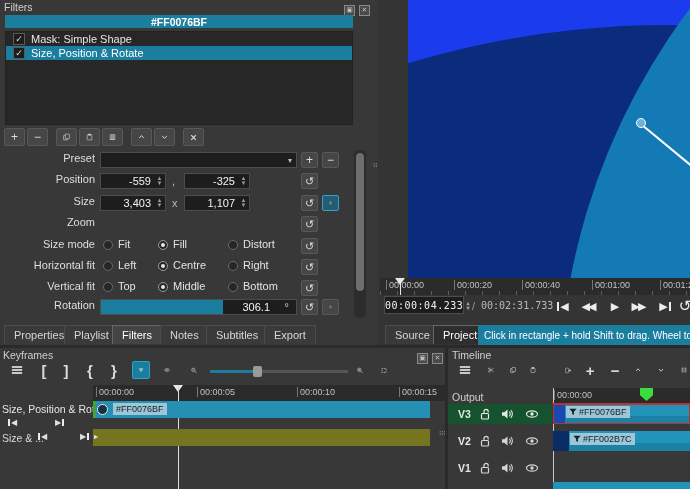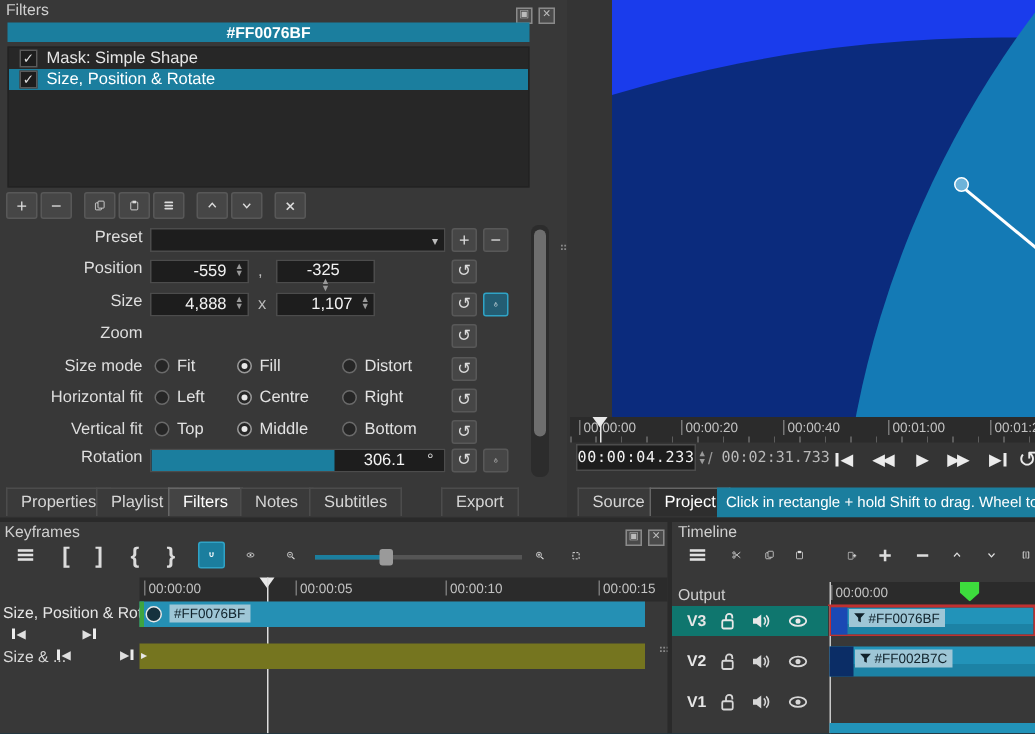--- a/index.html
+++ b/index.html
@@ -145,33 +145,33 @@
           </button>
       </div>
 
       <div class="abs" style="left:0;top:173px;width:352px;height:17px;">
         <span class="rowlbl">Position</span>
         <div class="spin" style="left:100px;width:66px;">
           <span class="val">-559</span>
             <span class="arrows">▲<br>▼</span>
         </div>
         <span class="abs" style="left:172px;top:2px;color:#bbb;">,</span>
-        <div class="spin" style="left:184px;width:66px;flex-direction:column;">
+        <div class="spin" style="left:184px;width:66px;">
           <span class="val">-325</span>
             <span class="arrows">▲<br>▼</span>
         </div>
         <button class="btn" style="left:301px;width:17px;height:16px;">
             <span class="glyph" style="font-size:11px;">↺</span>
           </button>
       </div>
 
       <div class="abs" style="left:0;top:195px;width:352px;height:17px;">
         <span class="rowlbl">Size</span>
         <div class="spin" style="left:100px;width:66px;">
-          <span class="val">4,888</span>
+          <span class="val">3,403</span>
             <span class="arrows">▲<br>▼</span>
         </div>
         <span class="abs" style="left:172px;top:2px;color:#bbb;">x</span>
         <div class="spin" style="left:184px;width:66px;">
           <span class="val">1,107</span>
             <span class="arrows">▲<br>▼</span>
         </div>
         <button class="btn" style="left:301px;width:17px;height:16px;">
             <span class="glyph" style="font-size:11px;">↺</span>
           </button>
@@ -256,21 +256,21 @@
         </div>
       <div class="tab active" style="left:112px;">
           <span>Filters</span>
         </div>
       <div class="tab" style="left:160px;">
           <span>Notes</span>
         </div>
       <div class="tab" style="left:206px;">
           <span>Subtitles</span>
         </div>
-      <div class="tab" style="left:264px;margin-left:30px;">
+      <div class="tab" style="left:264px;">
           <span>Export</span>
         </div>
     </div>
   </section>
 
   <section class="abs" style="left:378px;top:0;width:312px;height:345px;background:#343434;">
 
     <div class="abs" style="left:30px;top:0;width:282px;height:278px;background:#1a3cec;overflow:hidden;">
       <div class="abs" style="width:1800px;height:1800px;border-radius:50%;background:#0b2b7d;left:-640px;top:25px;"></div>
       <div class="abs" style="width:1302px;height:1302px;border-radius:50%;background:#147ab5;left:151px;top:-251px;"></div>
@@ -508,21 +508,21 @@
         <svg width="13" height="12" viewBox="0 0 13 12">
             <path d="M4.5 1.5 H2.5 V10.5 H4.5" fill="none" stroke="#e0e0e0" stroke-width="1.4"></path>
             <path d="M8.5 1.5 H10.5 V10.5 H8.5" fill="none" stroke="#e0e0e0" stroke-width="1.4"></path>
             <line x1="6.5" y1="1" x2="6.5" y2="11" stroke="#e0e0e0" stroke-width="1.2"></line>
           </svg>
       </button>
     </div>
 
     <span class="abs" style="left:4px;top:43px;color:#cfcfcf;font-size:10.5px;">Output</span>
 
-    <div class="abs" style="left:0;top:56px;width:104px;height:20px;background:#0f766e;display:flex;align-items:center;">
+    <div class="abs" style="left:0;top:56px;width:104px;height:20px;background:#14532d;display:flex;align-items:center;">
       <span style="margin-left:10px;font-weight:bold;font-size:10.5px;">V3</span>
       <svg width="11" height="12" viewBox="0 0 11 12" style="margin-left:9px;">
           <rect x="1.5" y="5.5" width="7" height="5.5" rx="1" fill="none" stroke="#e8e8e8" stroke-width="1.2"></rect>
           <path d="M4 5.5 V3.4 a2.1 2.1 0 0 1 4.2 0 V4.4" fill="none" stroke="#e8e8e8" stroke-width="1.2"></path>
         </svg>
       <svg width="13" height="12" viewBox="0 0 13 12" style="margin-left:10px;">
           <path d="M1 4.2 h2.3 L6.5 1.6 v8.8 L3.3 7.8 H1 z" fill="#e8e8e8"></path>
           <path d="M8.2 3.6 a3.2 3.2 0 0 1 0 4.8 M9.8 2.2 a5.4 5.4 0 0 1 0 7.6" fill="none" stroke="#e8e8e8" stroke-width="1.1"></path>
         </svg>
       <svg width="14" height="12" viewBox="0 0 14 12" style="margin-left:11px;">

